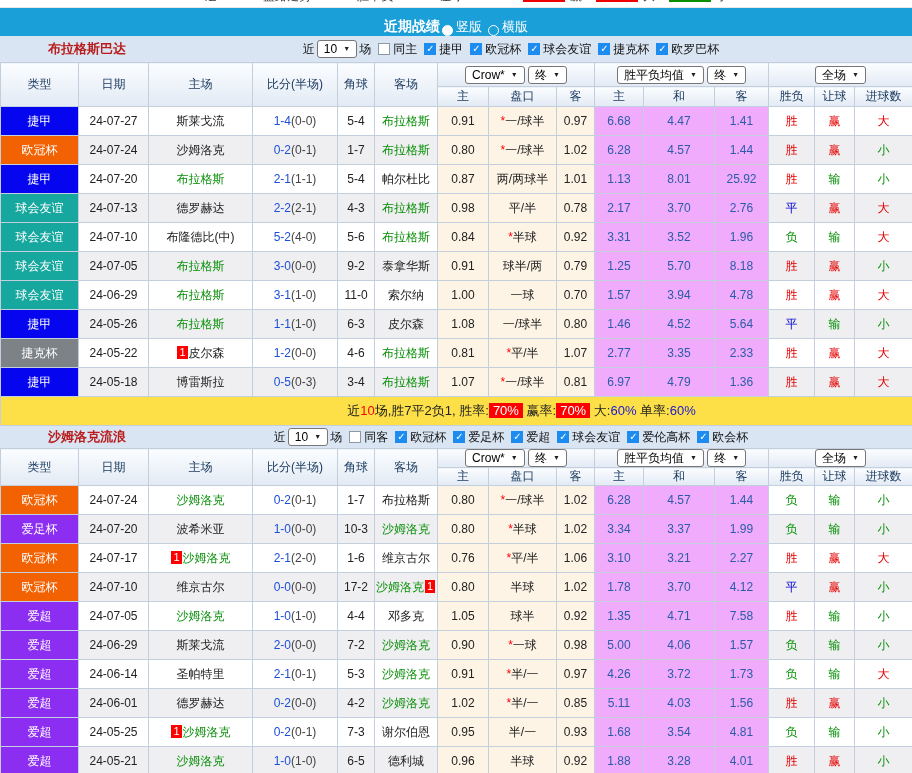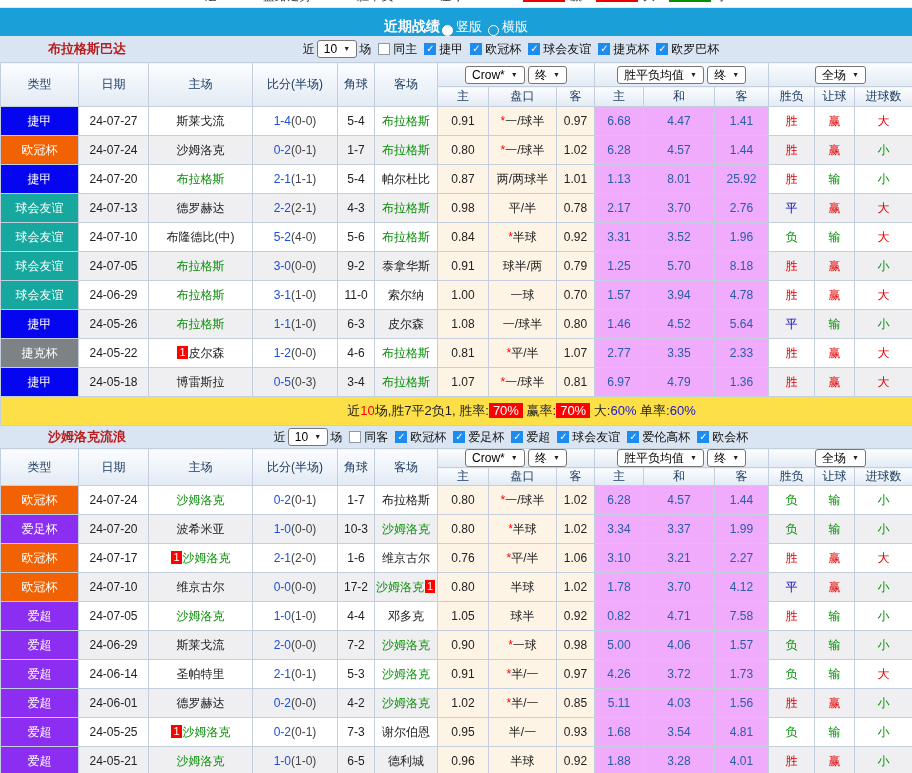--- a/index.html
+++ b/index.html
@@ -474,21 +474,21 @@
           <tr>
             <td class="lg lg-purple">爱超</td>
             <td class="plain">24-07-05</td>
             <td class="plain"><span class="team-green">沙姆洛克</span></td>
             <td class="plain"><span class="score-main">1-0</span><span class="half">(1-0)</span></td>
             <td class="plain">4-4</td>
             <td class="plain"><span>邓多克</span></td>
             <td class="cream">1.05</td>
             <td class="cream"><span>球半</span></td>
             <td class="cream">0.92</td>
-            <td class="avgc">0.82</td>
+            <td class="avgc">1.35</td>
             <td class="avgc">4.71</td>
             <td class="avgc">7.58</td>
             <td class="plain c-r">胜</td>
             <td class="plain c-g">输</td>
             <td class="plain c-g">小</td>
           </tr>
           <tr class="alt">
             <td class="lg lg-purple">爱超</td>
             <td class="plain">24-06-29</td>
             <td class="plain"><span>斯莱戈流</span></td>

